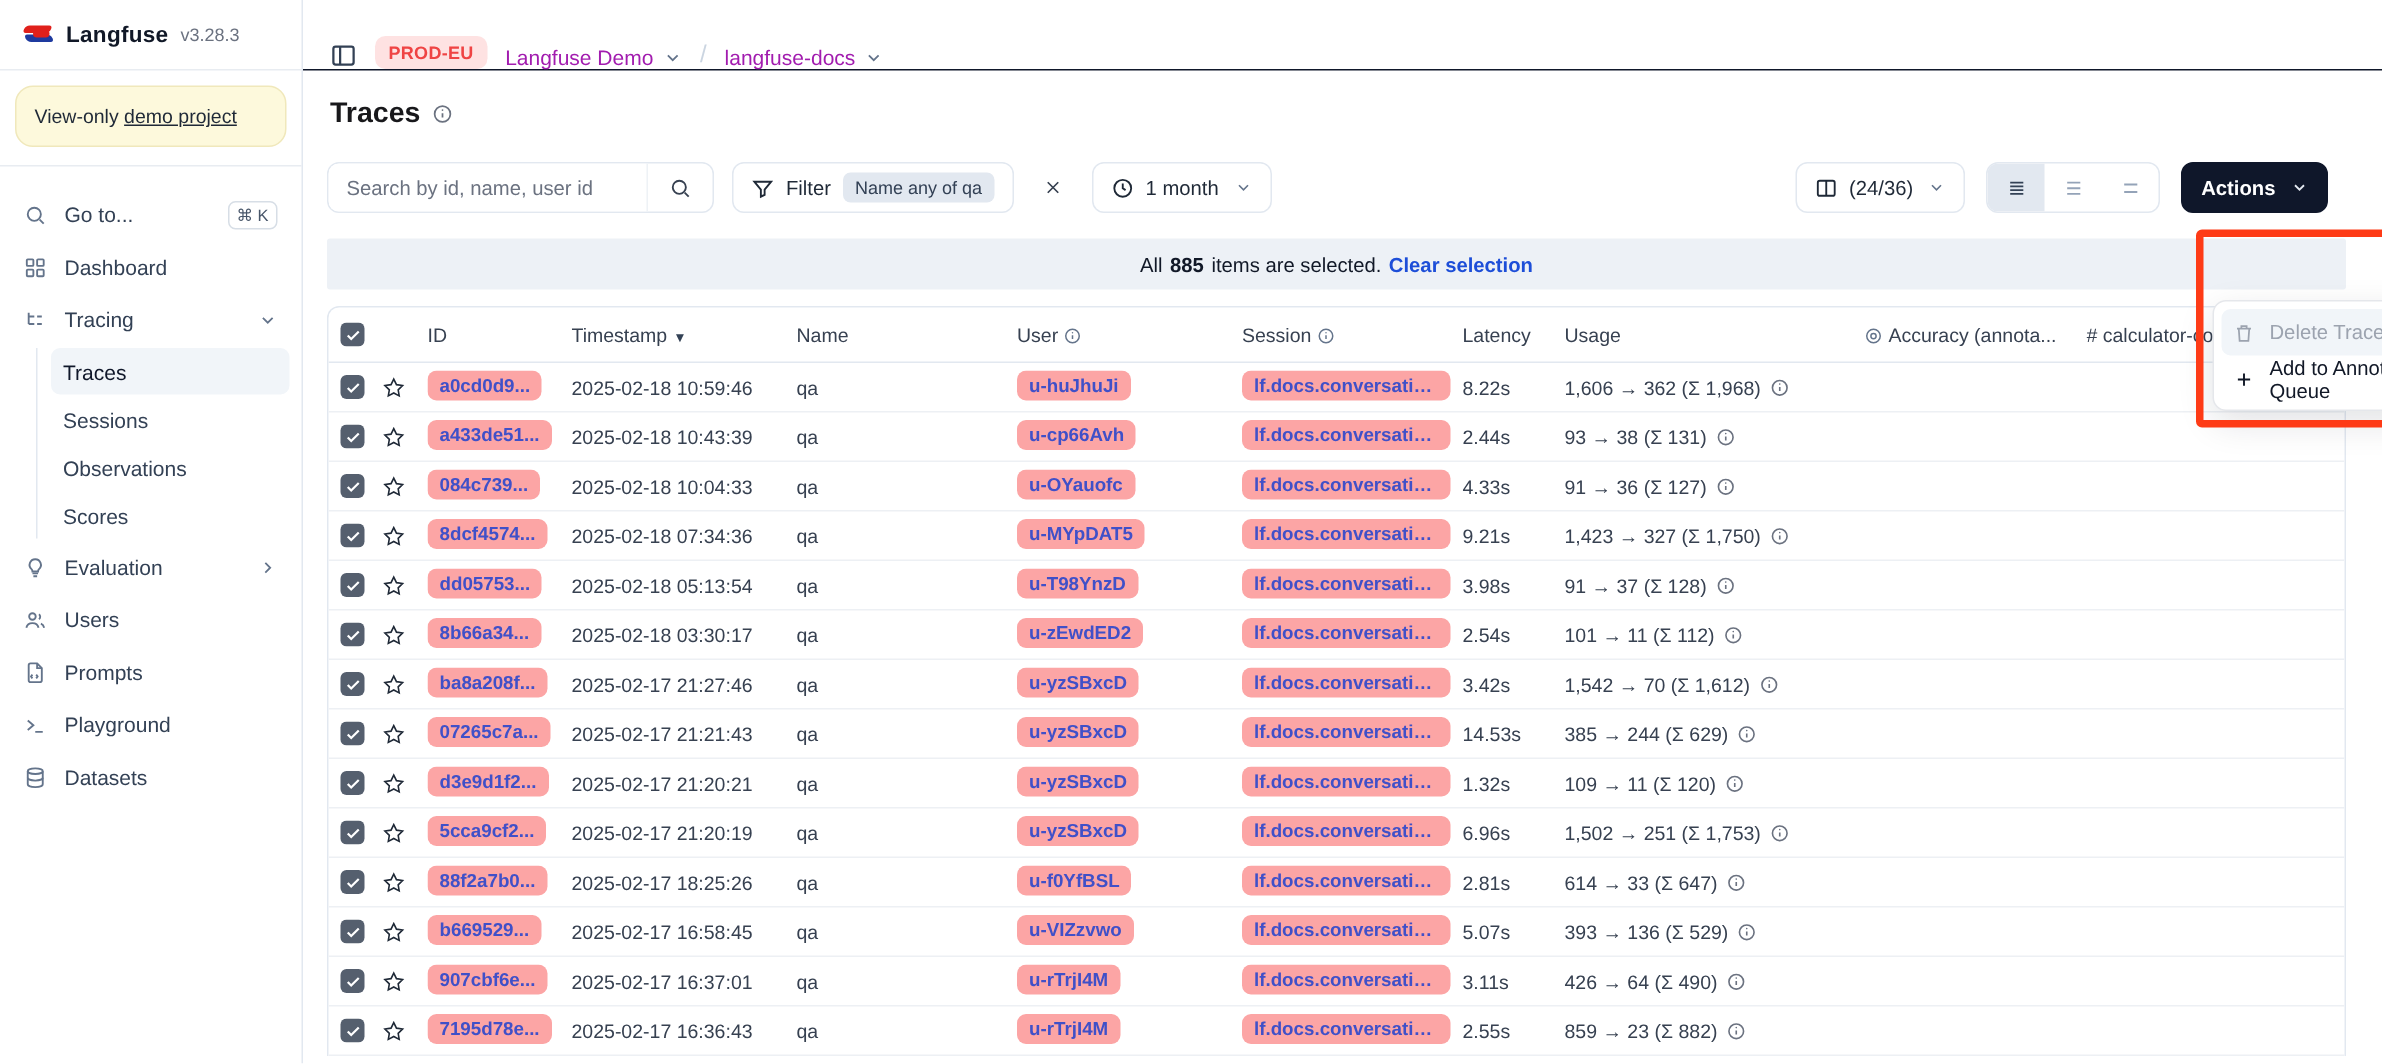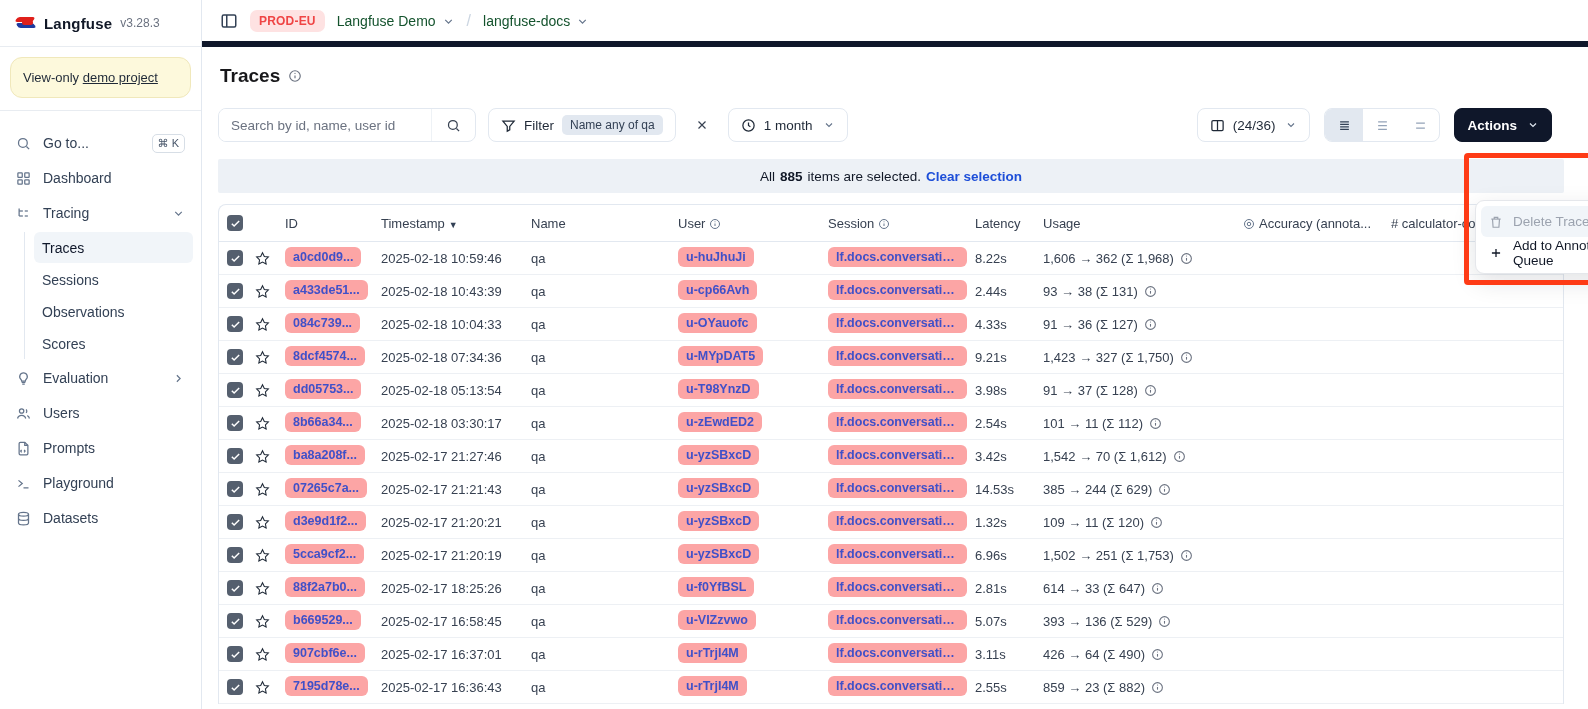--- a/index.html
+++ b/index.html
@@ -29,24 +29,24 @@
   .nav-item .ni-icon { width:17px; color:#64748b; display:flex; align-items:center; }
   .nav-item .grow { flex:1; }
   .kbd { font-size:11px; color:#475569; border:1px solid #d7dee6; border-radius:5px; padding:2px 5px; background:#fff; }
   .chev { color:#64748b; }
   .nav-sub { margin:2px 0 2px 16px; padding-left:9px; border-left:1px solid #e2e8f0; }
   .nav-sub .nav-item { height:31px; }
   .nav-item.active { background:#f1f5f9; color:#0f172a; font-weight:500; }
 
   
   .main { flex:1; min-width:0; display:flex; flex-direction:column; }
-  .topbar { height:47px; flex:0 0 47px; display:flex; align-items:center; gap:12px; padding:0 24px 0 18px; border-bottom:6px solid #0f172a; }
+  .topbar { height:47px; flex:0 0 47px; display:flex; align-items:flex-end; gap:12px; padding:0 24px 0 18px; border-bottom:1px solid #0f172a; }
   .panel-toggle { color:#334155; cursor:pointer; display:flex; }
   .env-badge { background:#fee2e2; color:#ef4444; font-size:12px; font-weight:600; padding:4px 9px; border-radius:7px; letter-spacing:.2px; }
-  .crumb { display:flex; align-items:center; gap:6px; font-size:14px; color:#14532d; font-weight:500; cursor:pointer; }
+  .crumb { display:flex; align-items:center; gap:6px; font-size:14px; color:#a21caf; font-weight:500; cursor:pointer; }
   .crumb .chev { margin-top:1px; }
   .crumb-slash { color:#cbd5e1; font-size:16px; }
 
   .content { padding:16px 24px 0 16px; position:relative; flex:1; }
   .page-title-row { display:flex; align-items:center; gap:8px; margin:2px 0 0 2px; }
   .page-title { font-size:19px; font-weight:700; color:#18181b; }
   .info-ic { color:#6b7280; }
 
   .toolbar { display:flex; align-items:center; margin-top:21px; }
   .searchbox { display:flex; align-items:stretch; width:258px; height:34px; border:1px solid #e2e8f0; border-radius:8px; background:#fff; overflow:hidden; }

